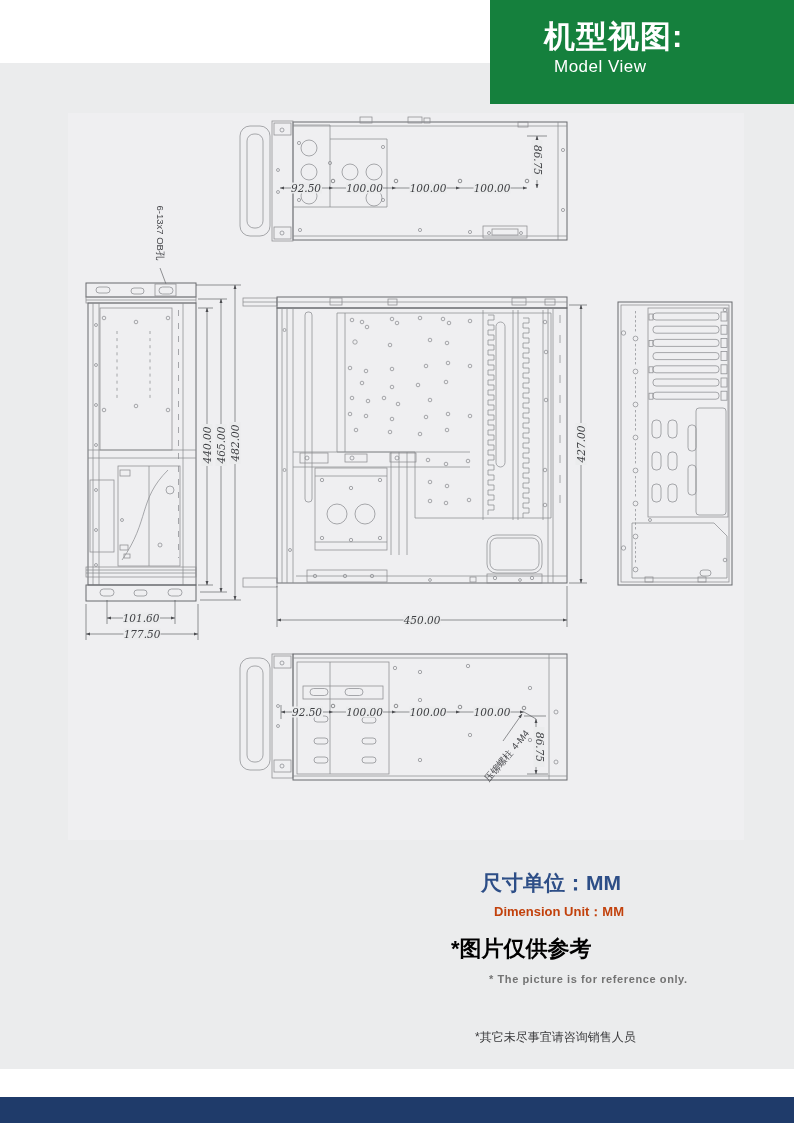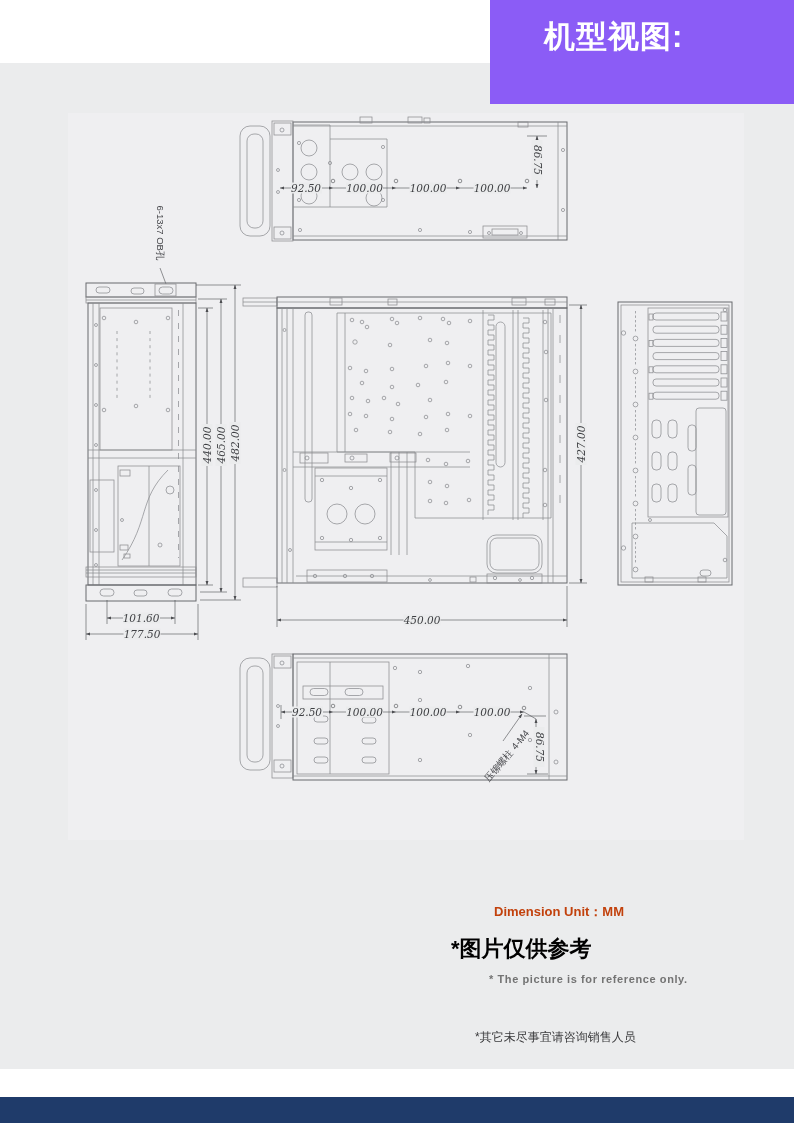--- a/index.html
+++ b/index.html
@@ -1,20 +1,20 @@
 <!DOCTYPE html>
 <html><head>
 <meta charset="utf-8">
 <style>
   html,body{margin:0;padding:0;background:#fff}
   .page{position:relative;width:794px;height:1123px;background:#ebeced;overflow:hidden;
         font-family:"Liberation Sans",sans-serif}
   .band-top{position:absolute;left:0;top:0;width:794px;height:63px;background:#ffffff}
   .draw-bg{position:absolute;left:68px;top:113px;width:676px;height:727px;background:#efeff1}
-  .header-box{position:absolute;left:490px;top:0;width:304px;height:104px;background:#8b5cf6;color:#fff}
+  .header-box{position:absolute;left:490px;top:0;width:304px;height:104px;background:#15803d;color:#fff}
   .header-zh{margin:20px 0 0 54px;font-size:31px;font-weight:bold;letter-spacing:1px;line-height:1.1}
   .header-en{margin:3px 0 0 64px;font-size:17px;letter-spacing:.5px}
   .note{position:absolute;white-space:nowrap}
   .n-unit-zh{left:481px;top:869px;font-size:21px;font-weight:bold;color:#2d4e87}
   .n-unit-en{left:494px;top:903px;font-size:13px;font-weight:bold;color:#c2410c}
   .n-ref-zh{left:451px;top:934px;font-size:22px;font-weight:bold;color:#000000}
   .n-ref-en{left:489px;top:973px;font-size:11px;font-weight:bold;color:#737373;letter-spacing:.6px}
   .n-contact{left:475px;top:1029px;font-size:12px;font-weight:500;color:#39393b}
   .band-bottom-white{position:absolute;left:0;top:1069px;width:794px;height:28px;background:#ffffff}
   .band-bottom-navy{position:absolute;left:0;top:1097px;width:794px;height:26px;background:#1f3b6a}
@@ -28,20 +28,21 @@
 </style>
 </head>
 <body>
 
 <div class="page">
   <div class="band-top"></div>
   <div class="draw-bg"></div>
 
   <div class="header-box">
     <div class="header-zh">机型视图:</div>
+    <div class="header-en">Model View</div>
   </div>
 
   <svg class="draw" width="794" height="1123" viewBox="0 0 794 1123">
     <defs>
       <marker id="ar" viewBox="0 0 10 10" refX="9.3" refY="5" markerWidth="7.5" markerHeight="7.5" orient="auto-start-reverse">
           <path d="M0,1.6 L10,5 L0,8.4 z" fill="#4c4d51"></path>
         </marker>
     </defs>
 
     <g>
@@ -455,20 +456,21 @@
         <text class="t" x="539" y="750.5" text-anchor="middle">86.75</text>
       </g>
 
       <line class="d" x1="503" y1="741" x2="522" y2="714" marker-end="url(#ar)"></line>
       <g transform="rotate(-50 507 756)">
         <text class="tn" x="507" y="759" text-anchor="middle"><tspan>压铆螺柱</tspan><tspan dx="4">4-M4</tspan></text>
       </g>
     </g>
   </svg>
 
+  <div class="note n-unit-zh">尺寸单位：MM</div>
   <div class="note n-unit-en">Dimension Unit：MM</div>
   <div class="note n-ref-zh">*图片仅供参考</div>
   <div class="note n-ref-en">* The picture is for reference only.</div>
   <div class="note n-contact">*其它未尽事宜请咨询销售人员</div>
 
   <div class="band-bottom-white"></div>
   <div class="band-bottom-navy"></div>
 </div>
 
 </body></html>

